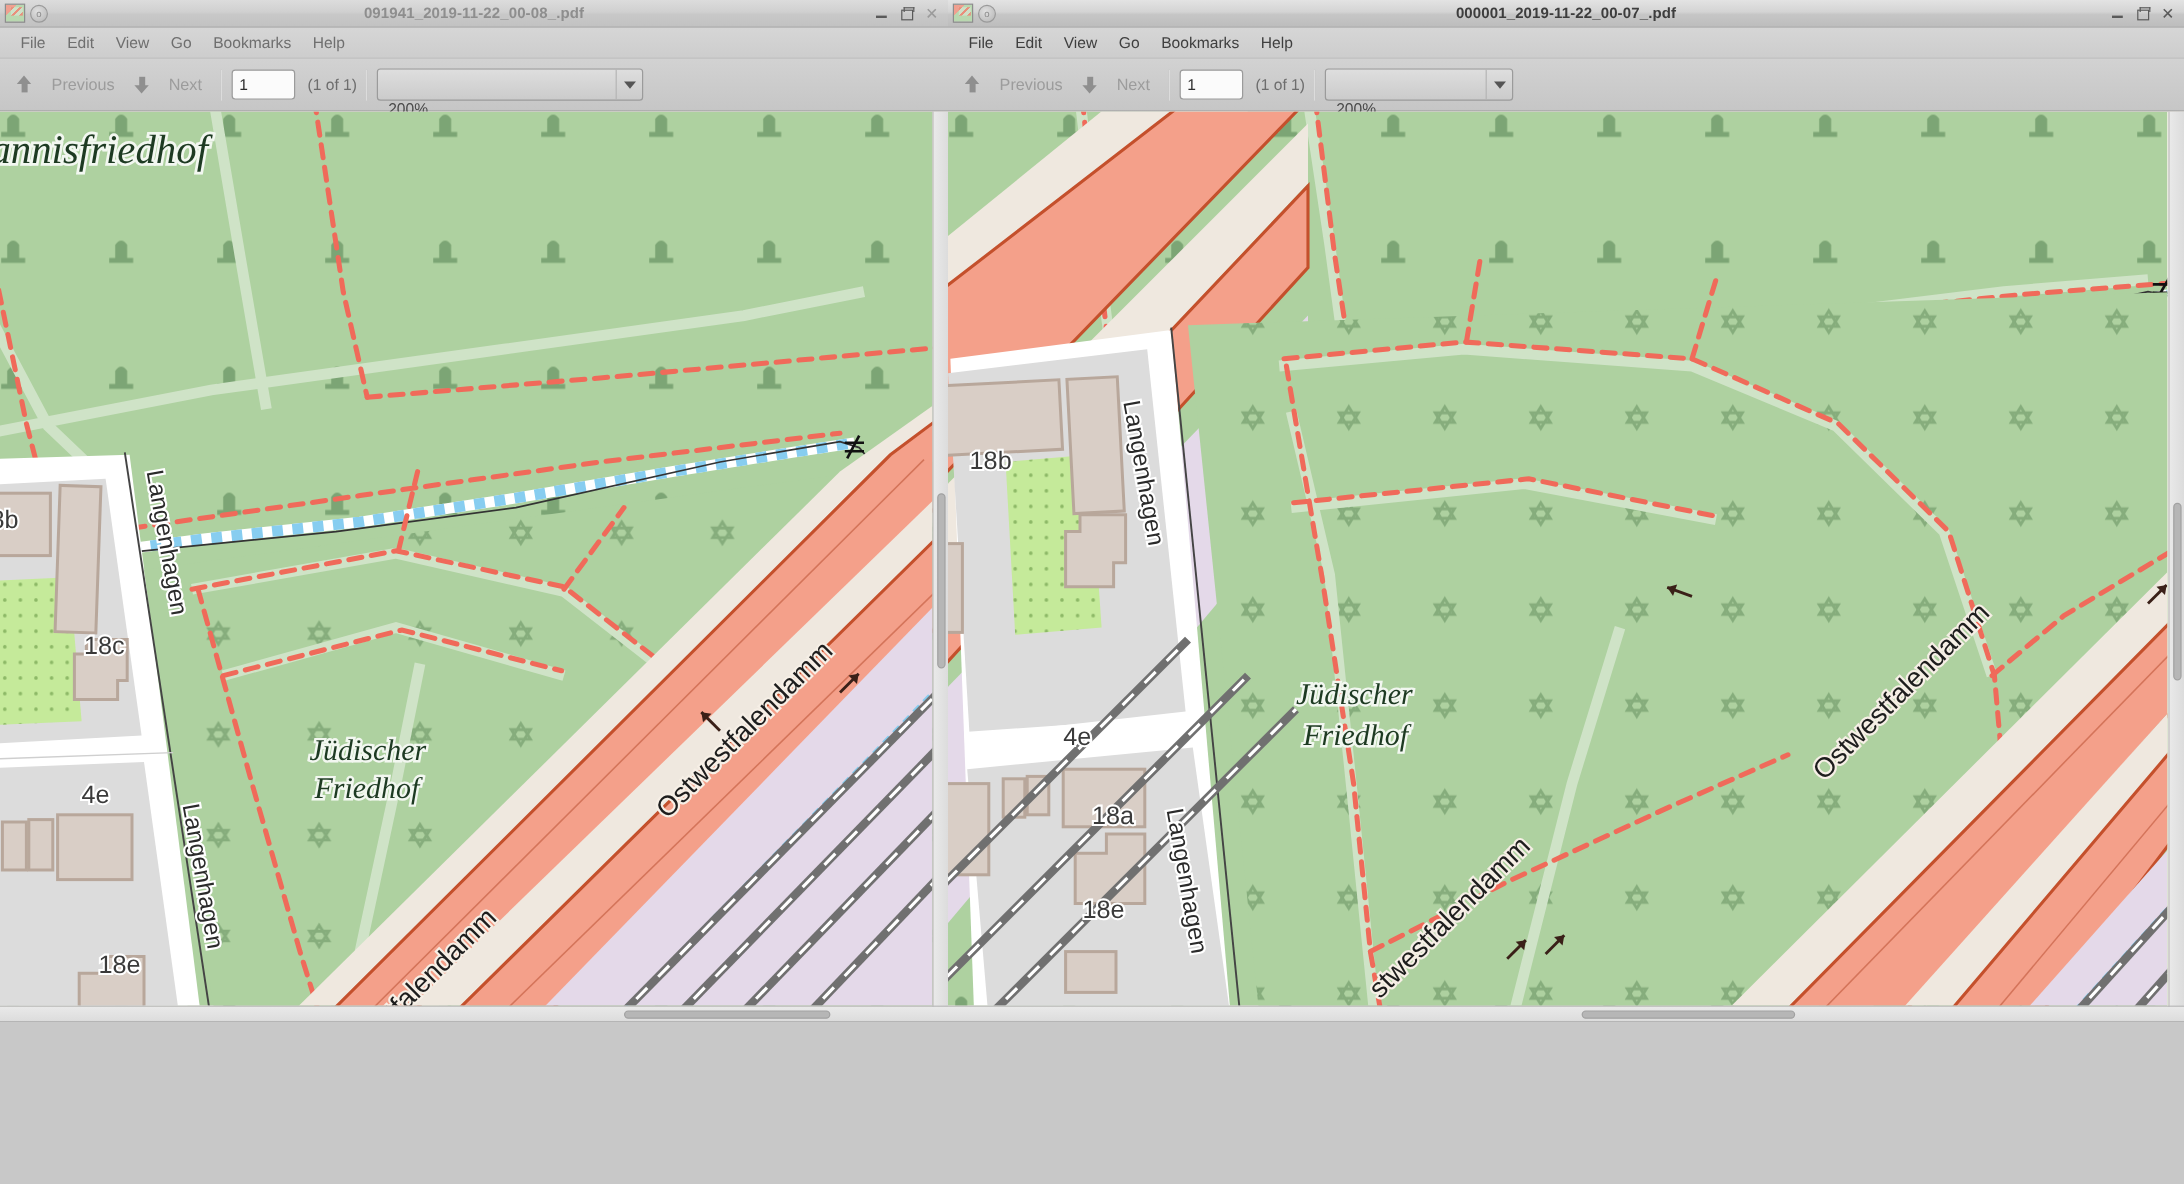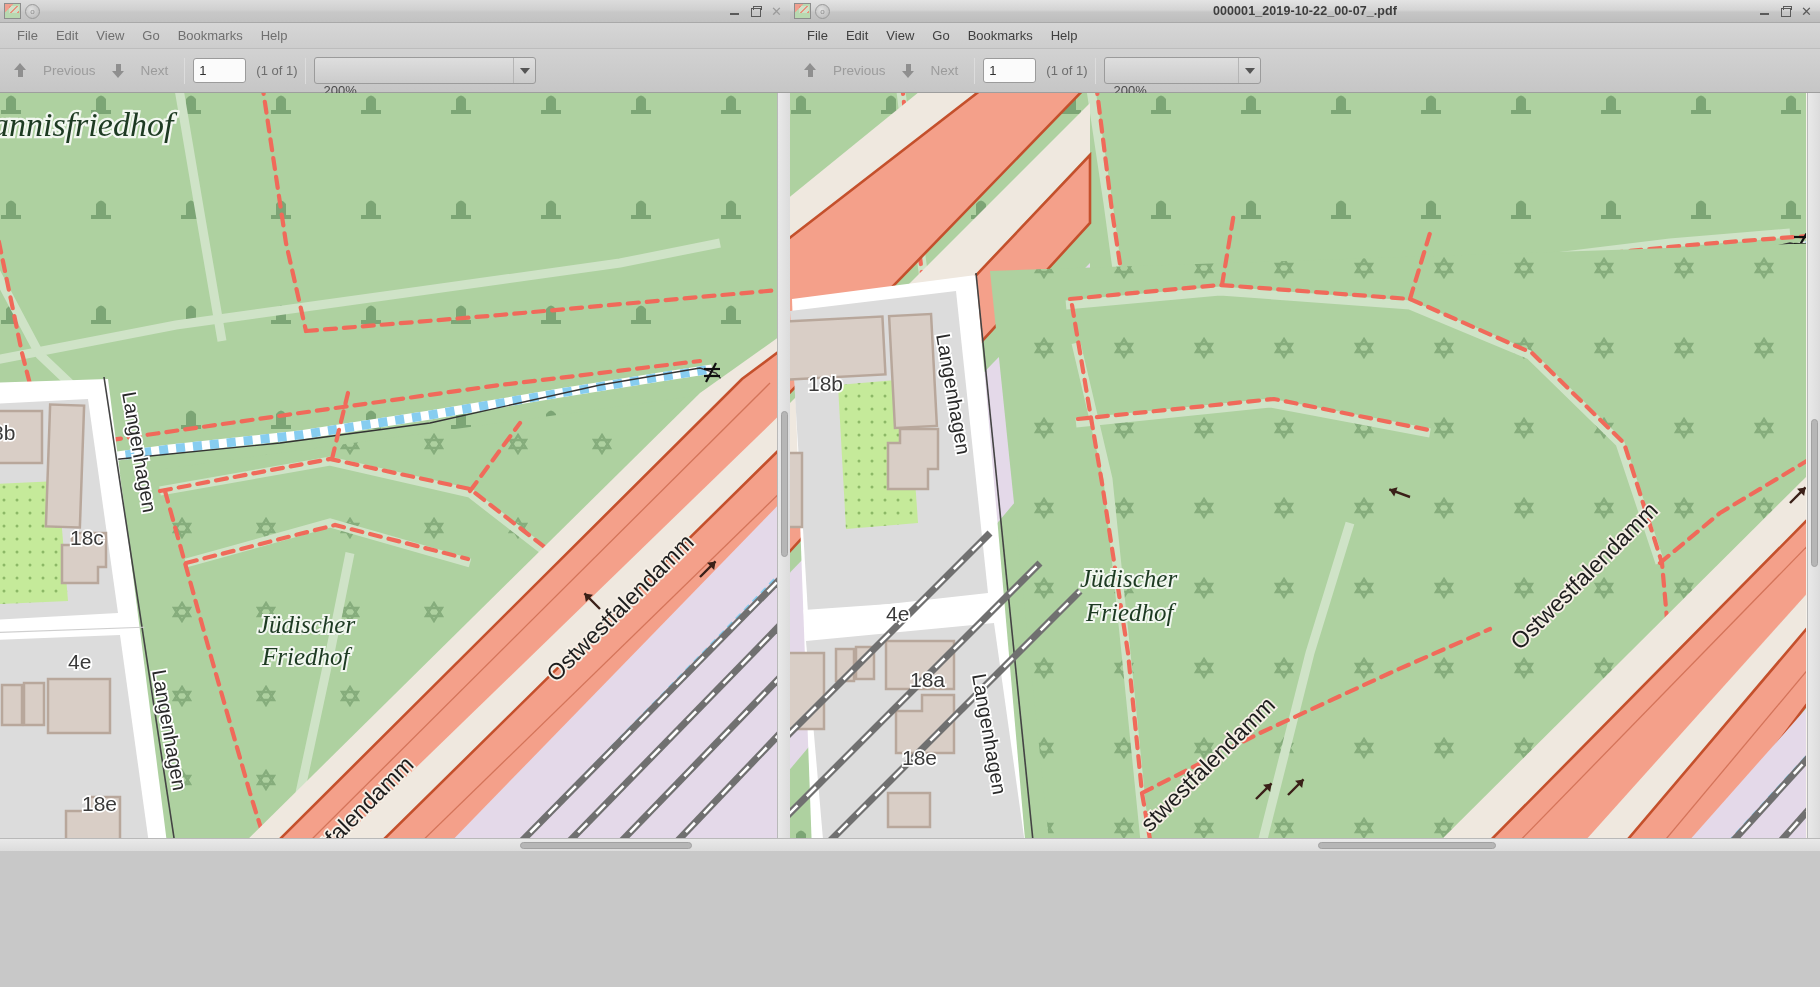--- a/index.html
+++ b/index.html
@@ -116,20 +116,21 @@
 </head>
 <body>
 
 <div class="desktop">
 
   <div class="window" id="win-left">
 
     <div class="titlebar inactive">
       <div class="tb-appicon"></div>
       <div class="tb-dot">o</div>
+      <div class="tb-title inactive">091941_2019-11-22_00-08_.pdf</div>
       <div class="tb-ctrls">
         <div class="tb-btn dim">
           <span class="ico-min"></span>
         </div>
         <div class="tb-btn dim">
           <span class="ico-max"></span>
         </div>
         <div class="tb-btn dim">
           <span class="ico-close">✕</span>
         </div>
@@ -347,21 +348,21 @@
         <div class="hthumb" style="left:520px; width:172px;"></div>
       </div>
     </div>
   </div>
 
   <div class="window" id="win-right">
 
     <div class="titlebar">
       <div class="tb-appicon"></div>
       <div class="tb-dot">o</div>
-      <div class="tb-title">000001_2019-10-22_00-07_.pdf</div>
+      <div class="tb-title">000001_2019-11-22_00-07_.pdf</div>
       <div class="tb-ctrls">
         <div class="tb-btn">
           <span class="ico-min"></span>
         </div>
         <div class="tb-btn">
           <span class="ico-max"></span>
         </div>
         <div class="tb-btn">
           <span class="ico-close">✕</span>
         </div>

